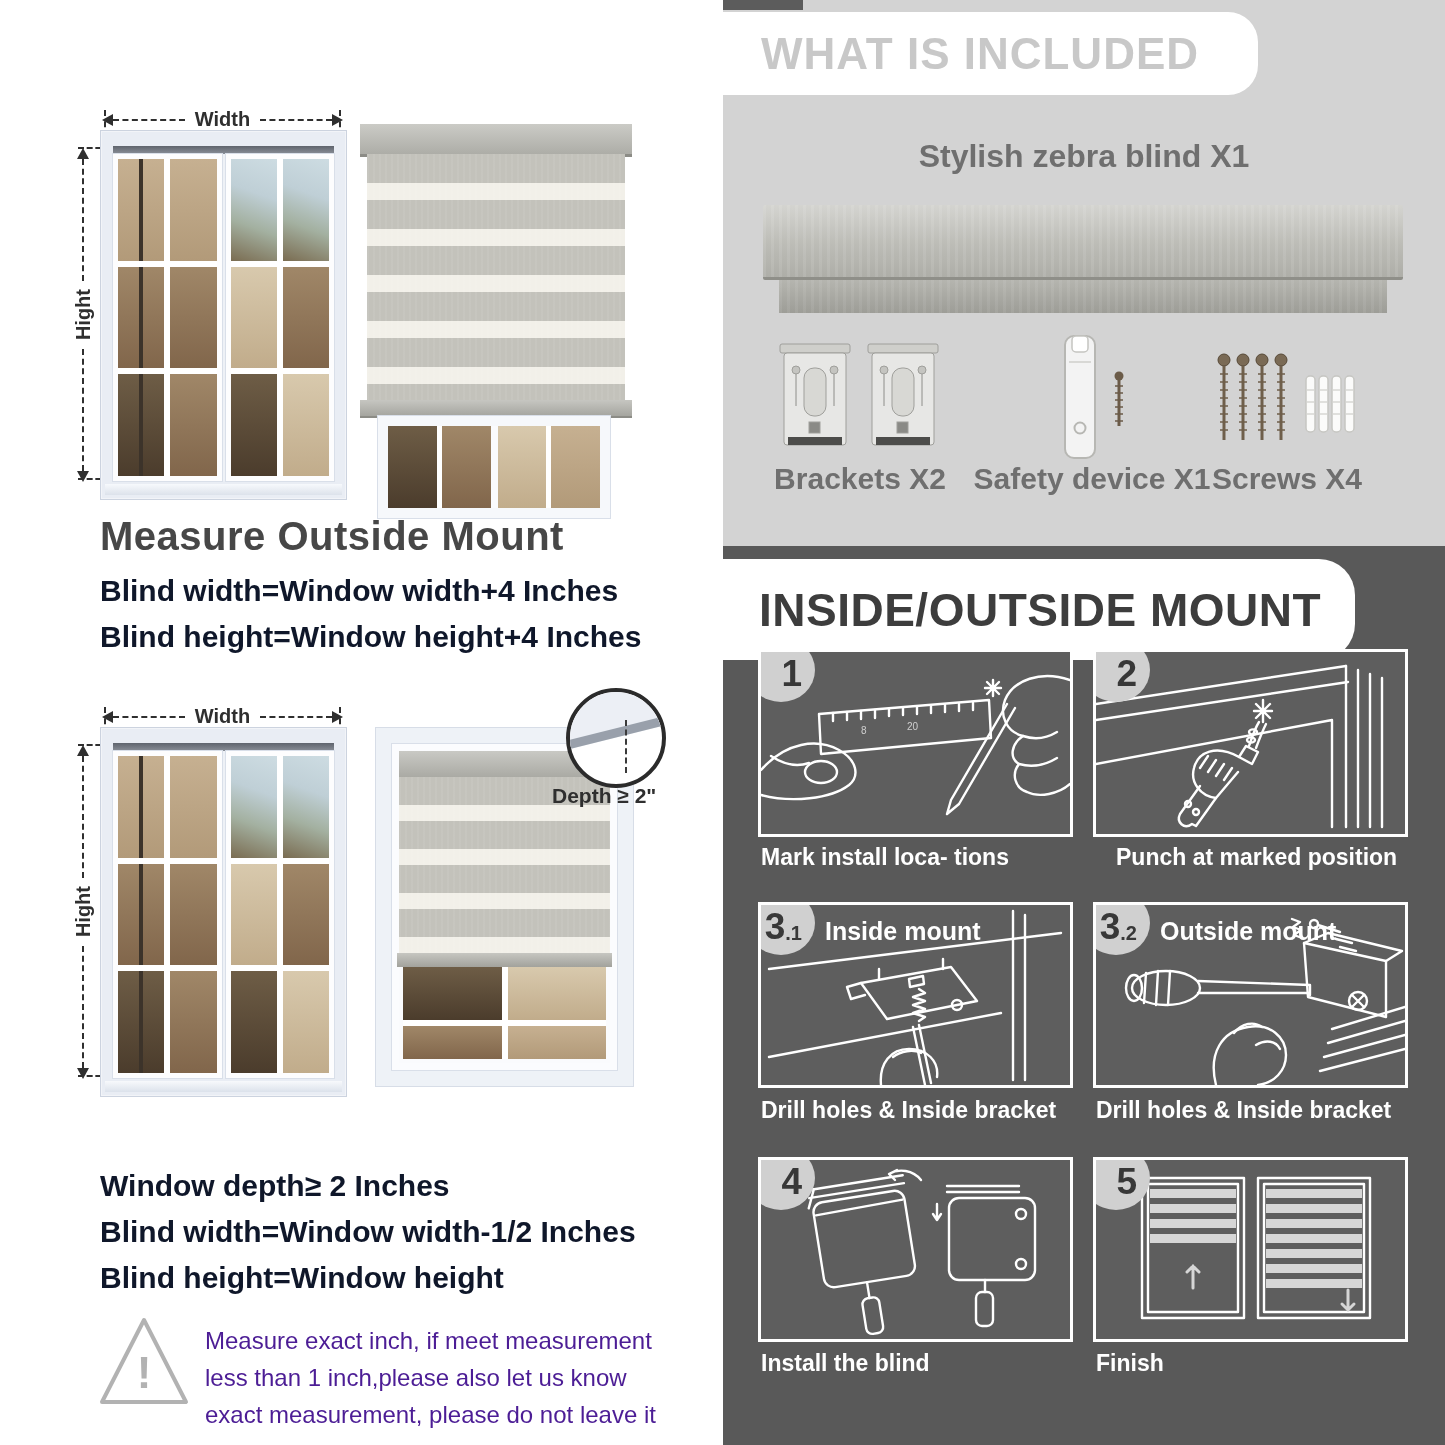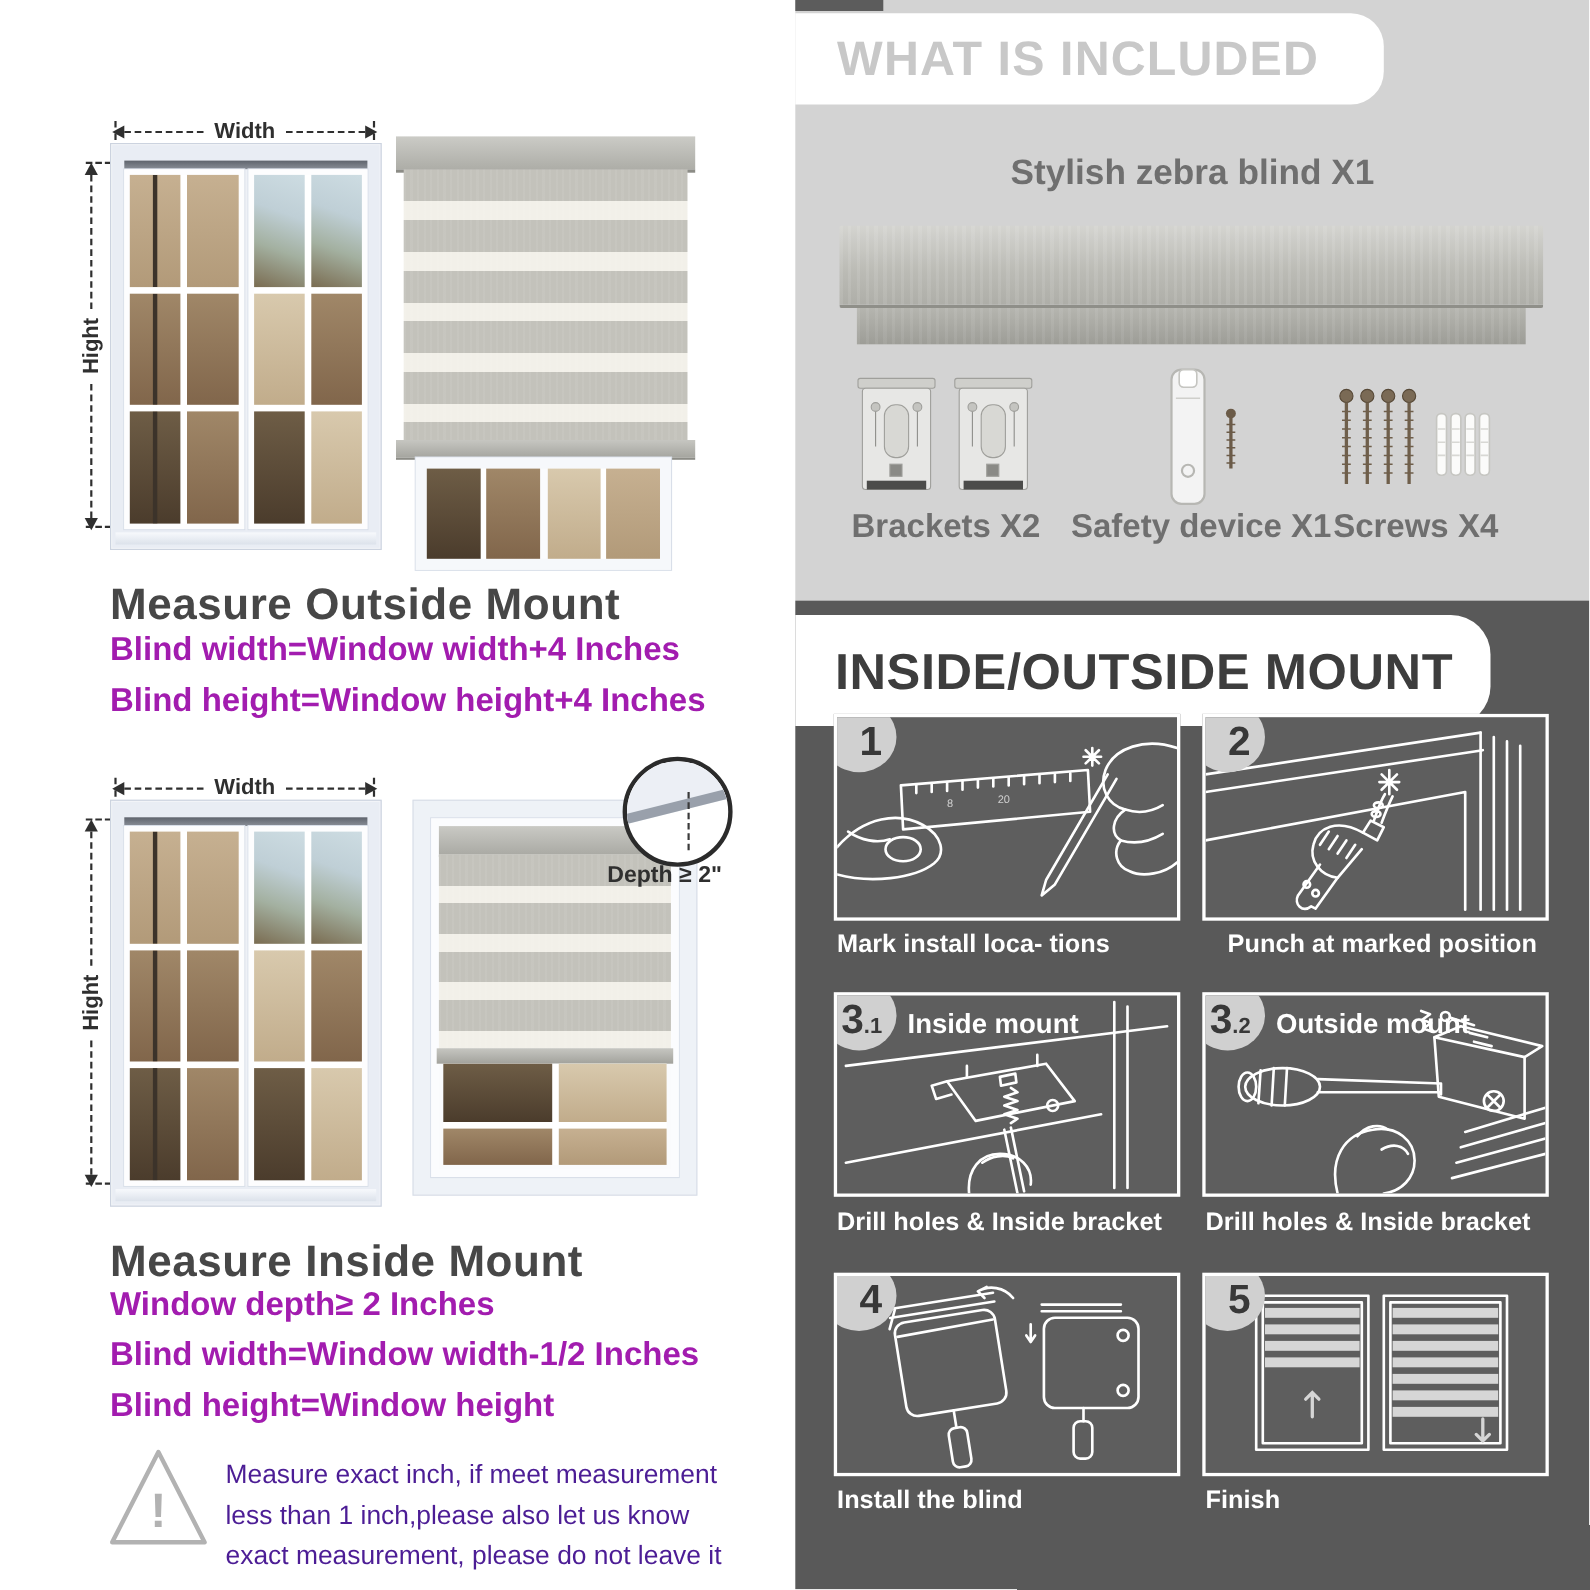--- a/index.html
+++ b/index.html
@@ -68,22 +68,22 @@
   .inframe .rail2{position:absolute;left:-2px;right:-2px;top:202px;height:14px;
     background:linear-gradient(180deg,#c6c6c1,#a2a29c);}
   .inframe .photo2{position:absolute;left:4px;right:4px;top:216px;bottom:4px;background:#fff;
     display:grid;grid-template-columns:1fr 1fr;grid-template-rows:1.6fr 1fr;gap:6px;}
   .mag{border:4px solid #2b2b2b;border-radius:50%;background:#ffffff;overflow:hidden;}
   .mag .corner{position:absolute;left:-12%;top:-14%;width:130%;height:52%;background:#eceff5;
     border-bottom:9px solid #99a0ab;transform:rotate(-14deg);}
   .mag .dline{position:absolute;left:60%;top:30%;height:58%;border-left:2px dashed #3a3a3a;}
   .depth-label{color:#2f2f2f;font-weight:bold;font-size:21px;}
 
-  .h2{color:#474747;font-weight:bold;font-size:40px;letter-spacing:.5px;margin-top:14px;}
-  .formula{color:#a21caf;font-weight:bold;font-size:30px;line-height:45px;}
+  .h2{color:#474747;font-weight:bold;font-size:40px;letter-spacing:.5px;}
+  .formula{color:#0f172a;font-weight:bold;font-size:30px;line-height:45px;}
   .warn-text{color:#4c1d95;font-size:24px;line-height:37px;}
 
   
   .included{left:723px;top:0;width:722px;height:546px;background:#d3d3d3;}
   .notch{position:absolute;left:0;top:0;width:80px;height:10px;background:#5c5c5c;}
   .banner-included{position:absolute;left:0;top:12px;width:497px;height:83px;background:#ffffff;
     border-radius:0 30px 30px 0;display:flex;align-items:center;padding-left:38px;
     color:#c8c8c8;font-weight:bold;font-size:44px;letter-spacing:1px;}
   .blind-name{position:absolute;left:0;top:138px;width:100%;text-align:center;
     color:#6f6f6f;font-weight:bold;font-size:32px;}
@@ -237,21 +237,20 @@
       </div>
     </div>
   </div>
 
   <div class="abs mag" style="left:566px;top:688px;width:92px;height:92px;">
     <div class="corner"></div>
     <div class="dline"></div>
   </div>
   <div class="abs depth-label" style="left:552px;top:784px;width:150px;">Depth ≥ 2"</div>
 
-  <div class="abs h2" style="left:100px;top:1111px;">Measure Inside Mount</div>
   <div class="abs formula" style="left:100px;top:1163px;">Window depth≥ 2 Inches</div>
   <div class="abs formula" style="left:100px;top:1209px;">Blind width=Window width-1/2 Inches</div>
   <div class="abs formula" style="left:100px;top:1255px;">Blind height=Window height</div>
 
   <svg class="abs" style="left:98px;top:1312px;" width="92" height="100" viewBox="0 0 92 100">
     <path d="M46,8 L88,90 L4,90 Z" fill="none" stroke="#b2b2b2" stroke-width="4" stroke-linejoin="round"></path>
     <text x="46" y="76" text-anchor="middle" font-size="44" font-weight="bold" fill="#b2b2b2">!</text>
   </svg>
   <div class="abs warn-text" style="left:205px;top:1322px;width:470px;">Measure exact inch, if meet measurement less than 1 inch,please also let us know exact measurement, please do not leave it</div>
 

